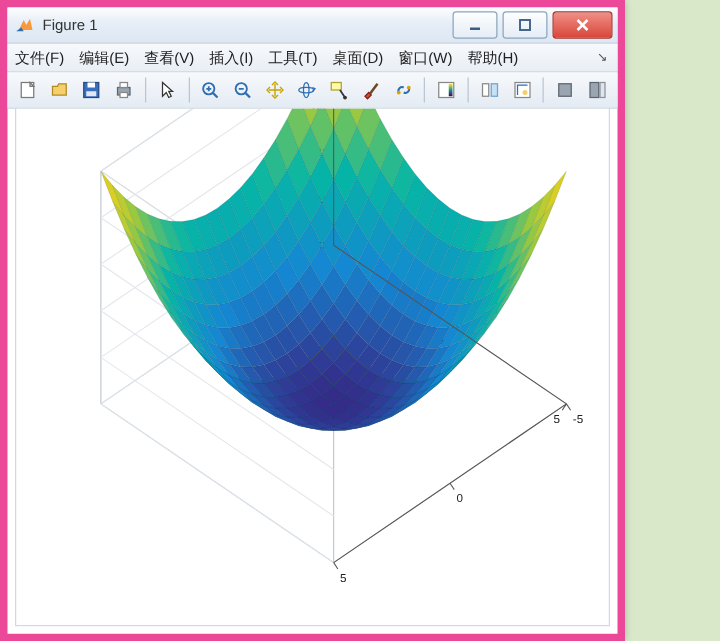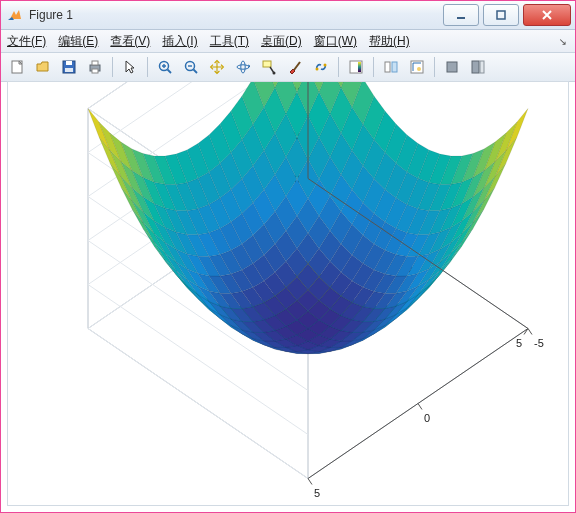--- a/index.html
+++ b/index.html
@@ -1,25 +1,25 @@
 <!DOCTYPE html>
 <html><head>
 <meta charset="utf-8">
 <style>
   html, body { margin: 0; padding: 0; font-family: "Microsoft YaHei", Tahoma, sans-serif; font-size: 12px; background: #d8e8c8; }
-  .window { width: 576px; height: 513px; box-sizing: border-box; background: #fff; border: 1px solid #ec4899; box-shadow: 0 0 6px rgba(0,0,0,.2); position: relative; }
+  .window { width: 500px; height: 513px; box-sizing: border-box; background: #fff; border: 6px solid #ec4899; box-shadow: 0 0 6px rgba(0,0,0,.2); position: relative; }
   .titlebar { height: 28px; background: linear-gradient(#fdfdfe,#e6eef7 45%,#dde7f3); border-bottom: 1px solid #b8c7d8; display: flex; align-items: center; padding: 0 4px 0 6px; }
   .titlebar .logo { width: 16px; height: 16px; margin-right: 6px; }
   .titlebar .title { flex: 1; color: #333; }
   .winbtns { display: flex; gap: 0; }
   .winbtn { width: 34px; height: 20px; border: 1px solid #8fa6bd; border-radius: 3px; margin-left: 4px; background: linear-gradient(#fdfefe,#e4edf6); display: flex; align-items: center; justify-content: center; cursor: default; }
   .winbtn.close { background: linear-gradient(#f08f87,#d9463a); border-color: #a33; width: 46px; }
   .winbtn svg { display: block; }
   .menubar { height: 22px; background: linear-gradient(#f7f9fc,#e9eef5); border-bottom: 1px solid #c9d4e0; display: flex; align-items: center; padding: 0 6px; gap: 12px; }
-  .menuitem { color: #222; cursor: default; white-space: nowrap; text-decoration: underline; }
+  .menuitem { color: #222; cursor: default; white-space: nowrap; }
   .menubar .spacer { flex: 1; }
   .menucorner { font-size: 10px; color: #555; padding-right: 2px; }
   .toolbar { height: 28px; background: linear-gradient(#f7f9fc,#e4ebf3); border-bottom: 1px solid #c9d4e0; display: flex; align-items: center; padding: 0 4px; gap: 2px; }
   .tbtn { width: 22px; height: 22px; border: 1px solid transparent; border-radius: 2px; display: flex; align-items: center; justify-content: center; cursor: default; }
   .tsep { width: 1px; height: 20px; background: #b9c6d4; margin: 0 3px; }
   .plotarea { position: absolute; left: 6px; right: 6px; top: 80px; bottom: 6px; background: #fff; border: 1px solid #d1dae3; }
   .plotarea svg { width: 100%; height: 100%; display: block; }
   text.tick { font: 11px Arial, sans-serif; fill: #222; }
 </style>
 </head>

